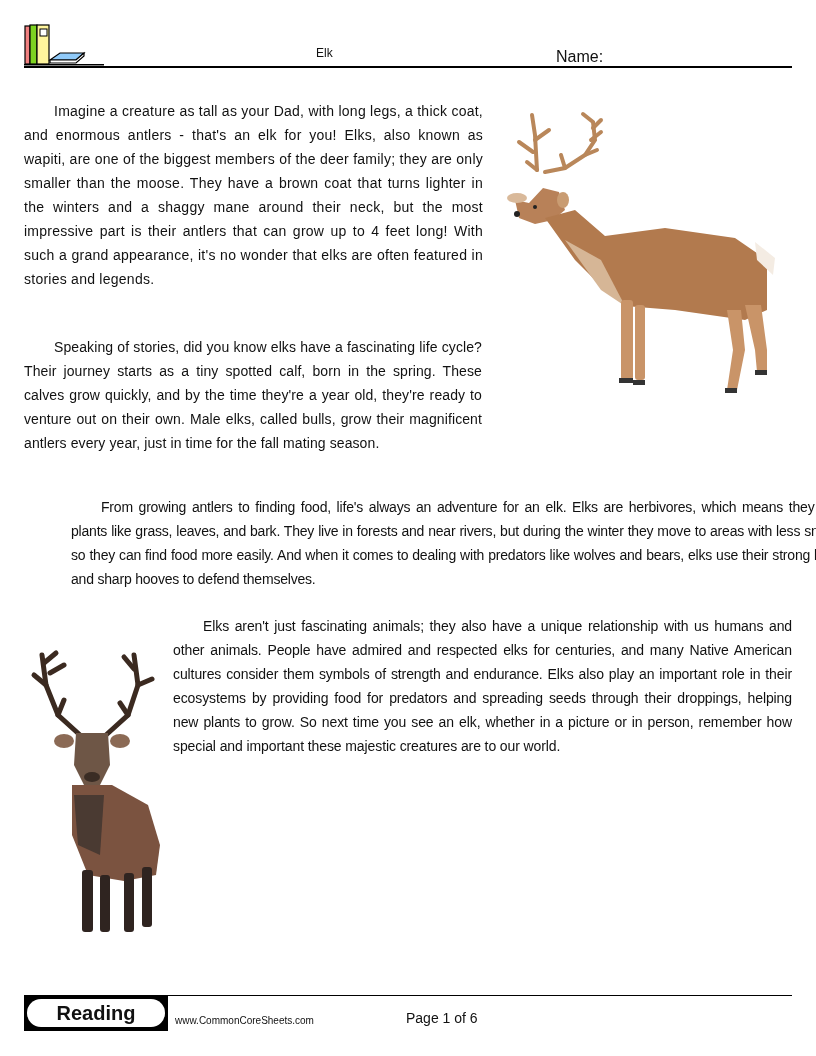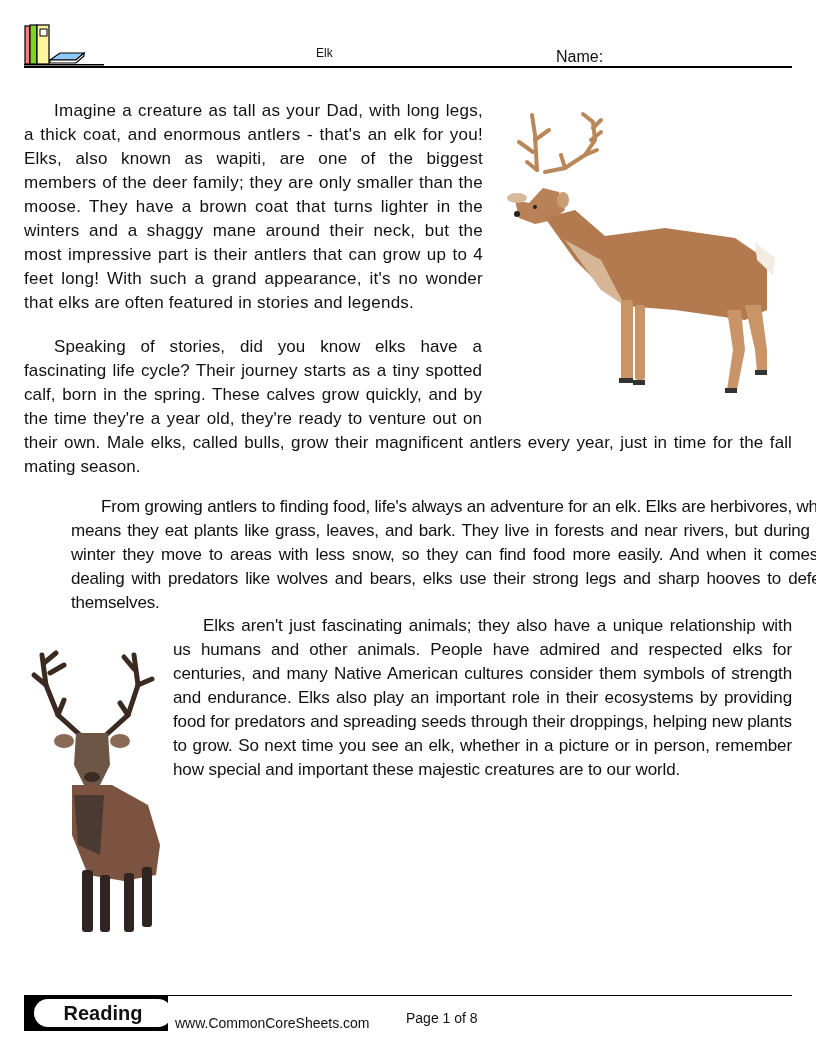--- a/index.html
+++ b/index.html
@@ -7,41 +7,41 @@
          font-family: "Liberation Sans", "DejaVu Sans", sans-serif; color: #111; }
 
   
   .header { position: absolute; left: 24px; top: 24px; width: 768px; height: 45px; }
   .logo { position: absolute; left: 0; top: 0; width: 80px; height: 42px; }
   .title { position: absolute; left: 292px; top: 22px; font-size: 12px; }
   .name-label { position: absolute; left: 532px; top: 24px; font-size: 16px; }
   .header-rule { position: absolute; left: 0; top: 42px; width: 768px; height: 2px; background: #000; }
 
   
-  .para { position: absolute; font-size: 17px; line-height: 24px; text-align: justify;
+  .para { position: absolute; font-size: 14px; line-height: 24px; text-align: justify;
           letter-spacing: 0.1px; margin: 0; }
   .para .indent { display: inline-block; width: 30px; }
 
   #p1 { left: 24px; top: 99px; width: 459px; letter-spacing: 0.25px; }
   #p2 { left: 24px; top: 335px; width: 768px; }
   #p3 { left: 24px; top: 495px; width: 768px; letter-spacing: -0.2px; margin-left: 47px; }
   #p4 { left: 173px; top: 614px; width: 619px; letter-spacing: -0.1px; }
 
   .float-right { float: right; width: 310px; height: 96px; }
 
   
   .elk-right { position: absolute; left: 505px; top: 110px; width: 285px; height: 285px; }
   .elk-left { position: absolute; left: 28px; top: 645px; width: 140px; height: 290px; }
 
   
   .footer-rule { position: absolute; left: 24px; top: 995px; width: 768px; height: 1px; background: #000; }
   .badge-box { position: absolute; left: 24px; top: 996px; width: 144px; height: 35px; background: #000; }
-  .badge { position: absolute; left: 10px; top: 3px; width: 138px; height: 28px; background: #fff;
+  .badge { position: absolute; left: 3px; top: 3px; width: 138px; height: 28px; background: #fff;
            border-radius: 14px; text-align: center; font-weight: bold; font-size: 20px; line-height: 28px; }
-  .site { position: absolute; left: 175px; top: 1015px; font-size: 14px; }
+  .site { position: absolute; left: 175px; top: 1015px; font-size: 10px; }
   .page { position: absolute; left: 406px; top: 1010px; font-size: 14px; }
 </style>
 </head>
 <body>
 
 <div class="header">
   <svg class="logo" viewBox="0 0 80 42">
     <rect x="1" y="2" width="5" height="38" fill="#f08080" stroke="#000" stroke-width="1.2"></rect>
     <rect x="6" y="1" width="7" height="39" fill="#7ed321" stroke="#000" stroke-width="1.2"></rect>
     <rect x="13" y="1" width="12" height="39" fill="#fff59d" stroke="#000" stroke-width="1.2"></rect>
@@ -129,13 +129,13 @@
   </g>
 </svg>
 
 <p class="para" id="p4"><span class="indent"></span><span>Elks aren't just fascinating animals; they also have a unique relationship with us humans and other animals. People have admired and respected elks for centuries, and many Native American cultures consider them symbols of strength and endurance. Elks also play an important role in their ecosystems by providing food for predators and spreading seeds through their droppings, helping new plants to grow. So next time you see an elk, whether in a picture or in person, remember how special and important these majestic creatures are to our world.</span></p>
 
 <div class="footer-rule"></div>
 <div class="badge-box">
   <div class="badge">Reading</div>
 </div>
 <div class="site">www.CommonCoreSheets.com</div>
-<div class="page">Page 1 of 8</div>
+<div class="page">Page 1 of 6</div>
 
 </body></html>

